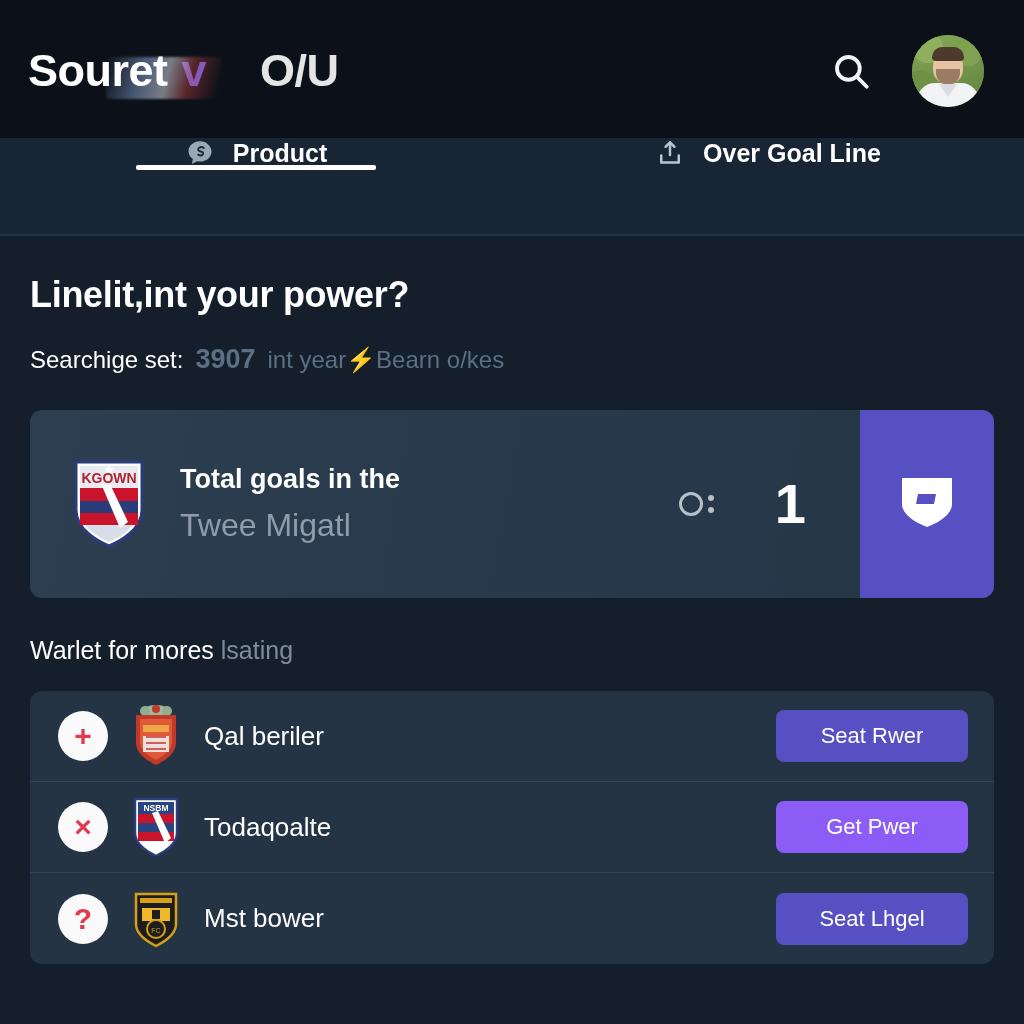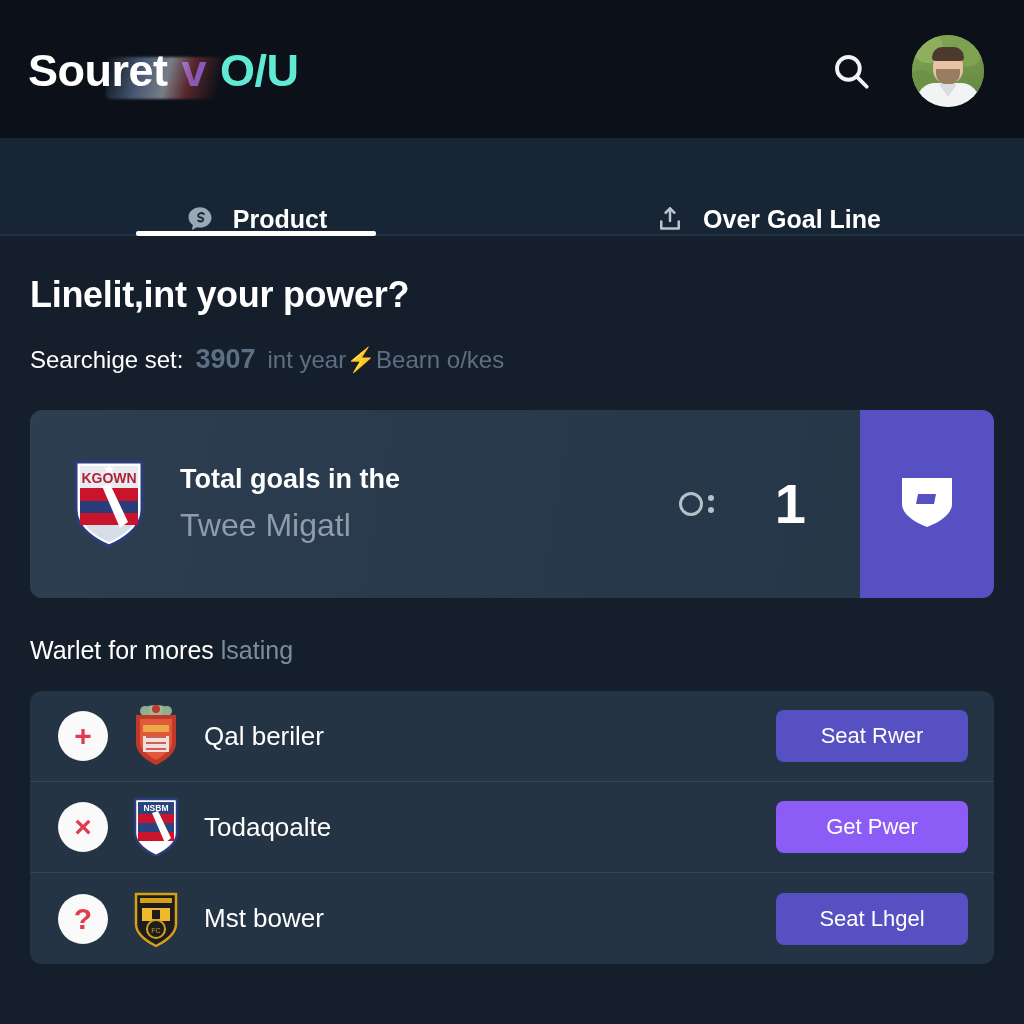--- a/index.html
+++ b/index.html
@@ -30,21 +30,21 @@
     font-size: 45px;
     font-weight: bold;
     letter-spacing: -0.5px;
     display: flex;
     align-items: baseline;
     gap: 14px;
     position: relative;
   }
   .brand .word { color: #ffffff; position: relative; z-index: 2; }
   .brand .vee  { color: #6a63e8; }
-  .brand .ou   { color: #5eead4; }
+  .brand .ou   { color: #e5e5e5; margin-left: 40px; }
 
   
   .brand-smear {
     position: absolute;
     left: 78px;
     bottom: -2px;
     width: 116px;
     height: 42px;
     z-index: 1;
     opacity: .55;
@@ -123,21 +123,21 @@
     border-left: 9px solid transparent;
     border-right: 9px solid transparent;
     border-top: 13px solid #d9dde1;
   }
 
   
   .tabbar {
     height: 98px;
     background: #182534;
     display: flex;
-    align-items: flex-end;
+    align-items: flex-start;
     border-bottom: 2px solid #223142;
   }
   .tab {
     flex: 1;
     display: flex;
     align-items: center;
     justify-content: center;
     gap: 18px;
     position: relative;
     cursor: pointer;

